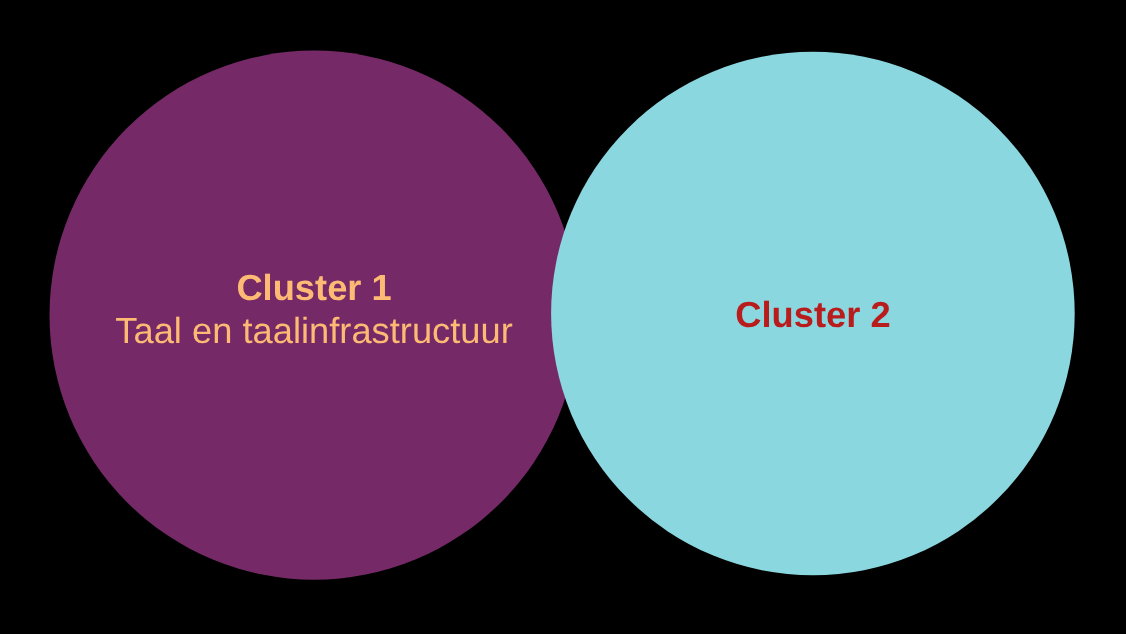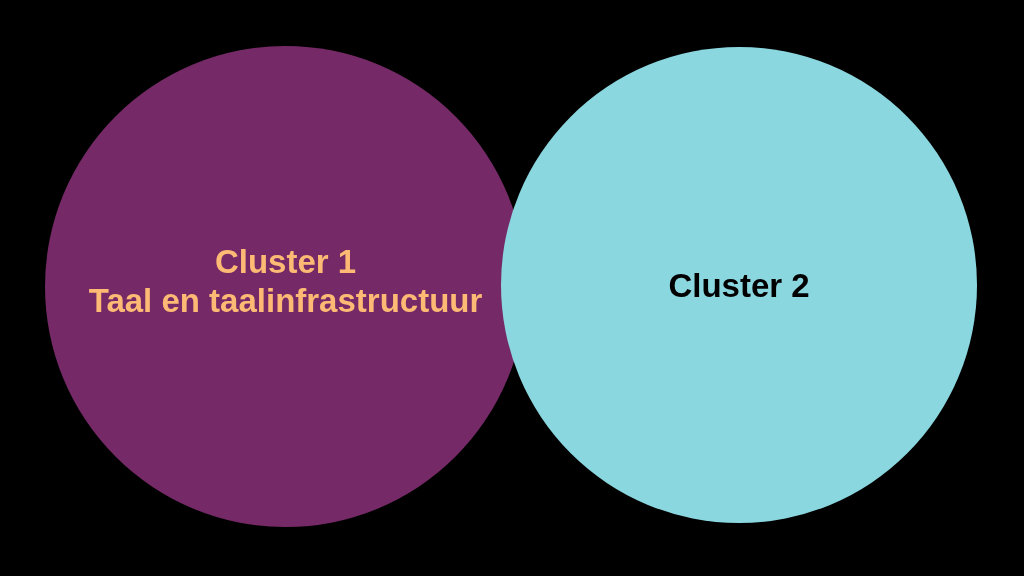--- a/index.html
+++ b/index.html
@@ -42,34 +42,34 @@
     font-size: 33px;
     line-height: 39px;
   }
   #cluster1-circle .cluster-text {
     transform: translateY(-6px);
   }
   .cluster-title {
     font-weight: bold;
   }
   .cluster-subtitle {
-    font-weight: bold;
+    font-weight: normal;
   }
 </style>
 </head>
 <body>
 
 <div id="canvas">
 
   <div class="circle" id="cluster1-circle" style="background-color: rgb(117, 42, 103); color: #fdba74;">
     <div class="cluster-text">
       <div class="cluster-title">Cluster 1</div>
       <div class="cluster-subtitle">Taal en taalinfrastructuur</div>
     </div>
   </div>
 
-  <div class="circle" id="cluster2-circle" style="background-color: rgb(139, 215, 224); color: #000000;">
+  <div class="circle" id="cluster2-circle" style="background-color: rgb(139, 215, 224); color: #b91c1c;">
     <div class="cluster-text">
       <div class="cluster-title">Cluster 2</div>
     </div>
   </div>
 
 </div>
 
 </body></html>

